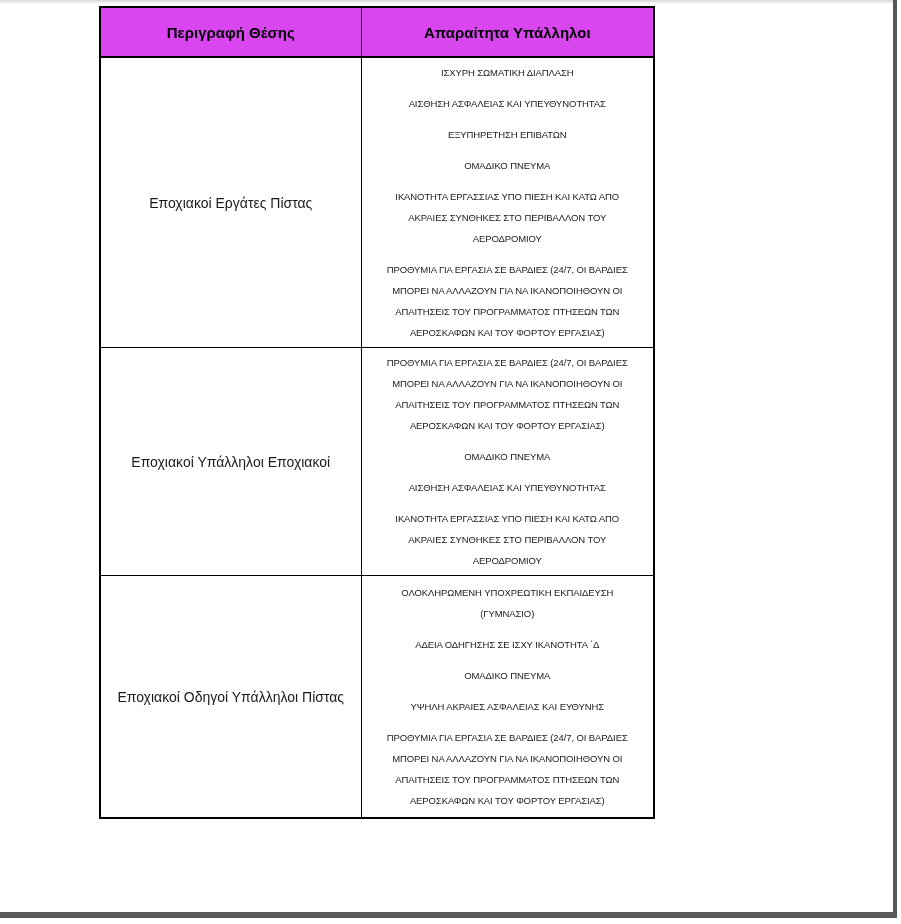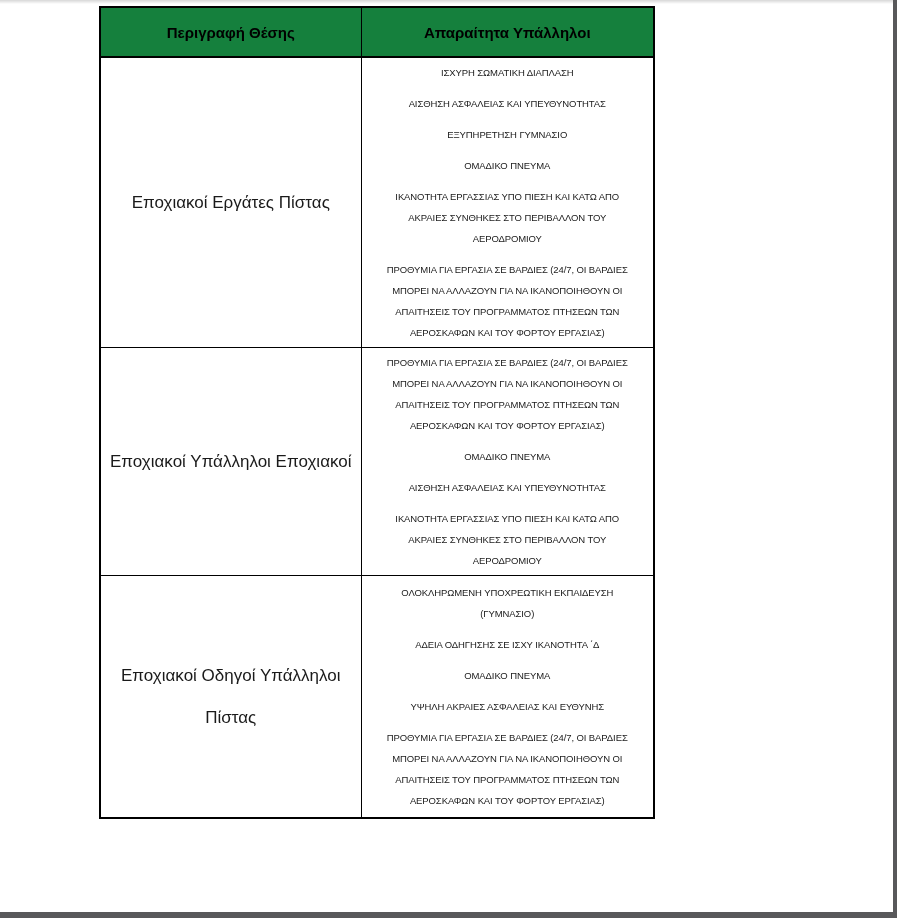--- a/index.html
+++ b/index.html
@@ -41,28 +41,28 @@
   col.col-pos  { width: 261px; }
   col.col-qual { width: 293px; }
   .positions-table th,
   .positions-table td {
     border: 1px solid #000000;
     vertical-align: middle;
     text-align: center;
   }
   .positions-table th {
     height: 46px;
-    background: #15803d;
+    background: #d946ef;
     font-size: 15px;
     font-weight: bold;
     color: #000000;
     border-bottom: 2px solid #000000;
   }
   .pos-cell {
-    font-size: 17px;
+    font-size: 14px;
     line-height: 42px;
     color: #1a1a1a;
     padding: 0 8px;
   }
   .qual-cell {
     font-size: 9.5px;
     letter-spacing: -0.1px;
     line-height: 21px;
     padding: 4px 14px;
     color: #1a1a1a;
@@ -90,21 +90,21 @@
         <th>Περιγραφή Θέσης</th>
         <th>Απαραίτητα Υπάλληλοι</th>
       </tr>
     </thead>
     <tbody>
       <tr class="row-0">
         <td class="pos-cell">Εποχιακοί Εργάτες Πίστας</td>
         <td class="qual-cell">
           <p>ΙΣΧΥΡΗ ΣΩΜΑΤΙΚΗ ΔΙΑΠΛΑΣΗ</p>
           <p>ΑΙΣΘΗΣΗ ΑΣΦΑΛΕΙΑΣ ΚΑΙ ΥΠΕΥΘΥΝΟΤΗΤΑΣ</p>
-          <p>ΕΞΥΠΗΡΕΤΗΣΗ ΓΥΜΝΑΣΙΟ</p>
+          <p>ΕΞΥΠΗΡΕΤΗΣΗ ΕΠΙΒΑΤΩΝ</p>
           <p>ΟΜΑΔΙΚΟ ΠΝΕΥΜΑ</p>
           <p>ΙΚΑΝΟΤΗΤΑ ΕΡΓΑΣΣΙΑΣ ΥΠΟ ΠΙΕΣΗ ΚΑΙ ΚΑΤΩ ΑΠΟ ΑΚΡΑΙΕΣ ΣΥΝΘΗΚΕΣ ΣΤΟ ΠΕΡΙΒΑΛΛΟΝ ΤΟΥ ΑΕΡΟΔΡΟΜΙΟΥ</p>
           <p>ΠΡΟΘΥΜΙΑ ΓΙΑ ΕΡΓΑΣΙΑ ΣΕ ΒΑΡΔΙΕΣ (24/7, ΟΙ ΒΑΡΔΙΕΣ ΜΠΟΡΕΙ ΝΑ ΑΛΛΑΖΟΥΝ ΓΙΑ ΝΑ ΙΚΑΝΟΠΟΙΗΘΟΥΝ ΟΙ ΑΠΑΙΤΗΣΕΙΣ ΤΟΥ ΠΡΟΓΡΑΜΜΑΤΟΣ ΠΤΗΣΕΩΝ ΤΩΝ ΑΕΡΟΣΚΑΦΩΝ ΚΑΙ ΤΟΥ ΦΟΡΤΟΥ ΕΡΓΑΣΙΑΣ)</p>
         </td>
       </tr>
       <tr class="row-1">
         <td class="pos-cell">Εποχιακοί Υπάλληλοι Εποχιακοί</td>
         <td class="qual-cell">
           <p>ΠΡΟΘΥΜΙΑ ΓΙΑ ΕΡΓΑΣΙΑ ΣΕ ΒΑΡΔΙΕΣ (24/7, ΟΙ ΒΑΡΔΙΕΣ ΜΠΟΡΕΙ ΝΑ ΑΛΛΑΖΟΥΝ ΓΙΑ ΝΑ ΙΚΑΝΟΠΟΙΗΘΟΥΝ ΟΙ ΑΠΑΙΤΗΣΕΙΣ ΤΟΥ ΠΡΟΓΡΑΜΜΑΤΟΣ ΠΤΗΣΕΩΝ ΤΩΝ ΑΕΡΟΣΚΑΦΩΝ ΚΑΙ ΤΟΥ ΦΟΡΤΟΥ ΕΡΓΑΣΙΑΣ)</p>
           <p>ΟΜΑΔΙΚΟ ΠΝΕΥΜΑ</p>

